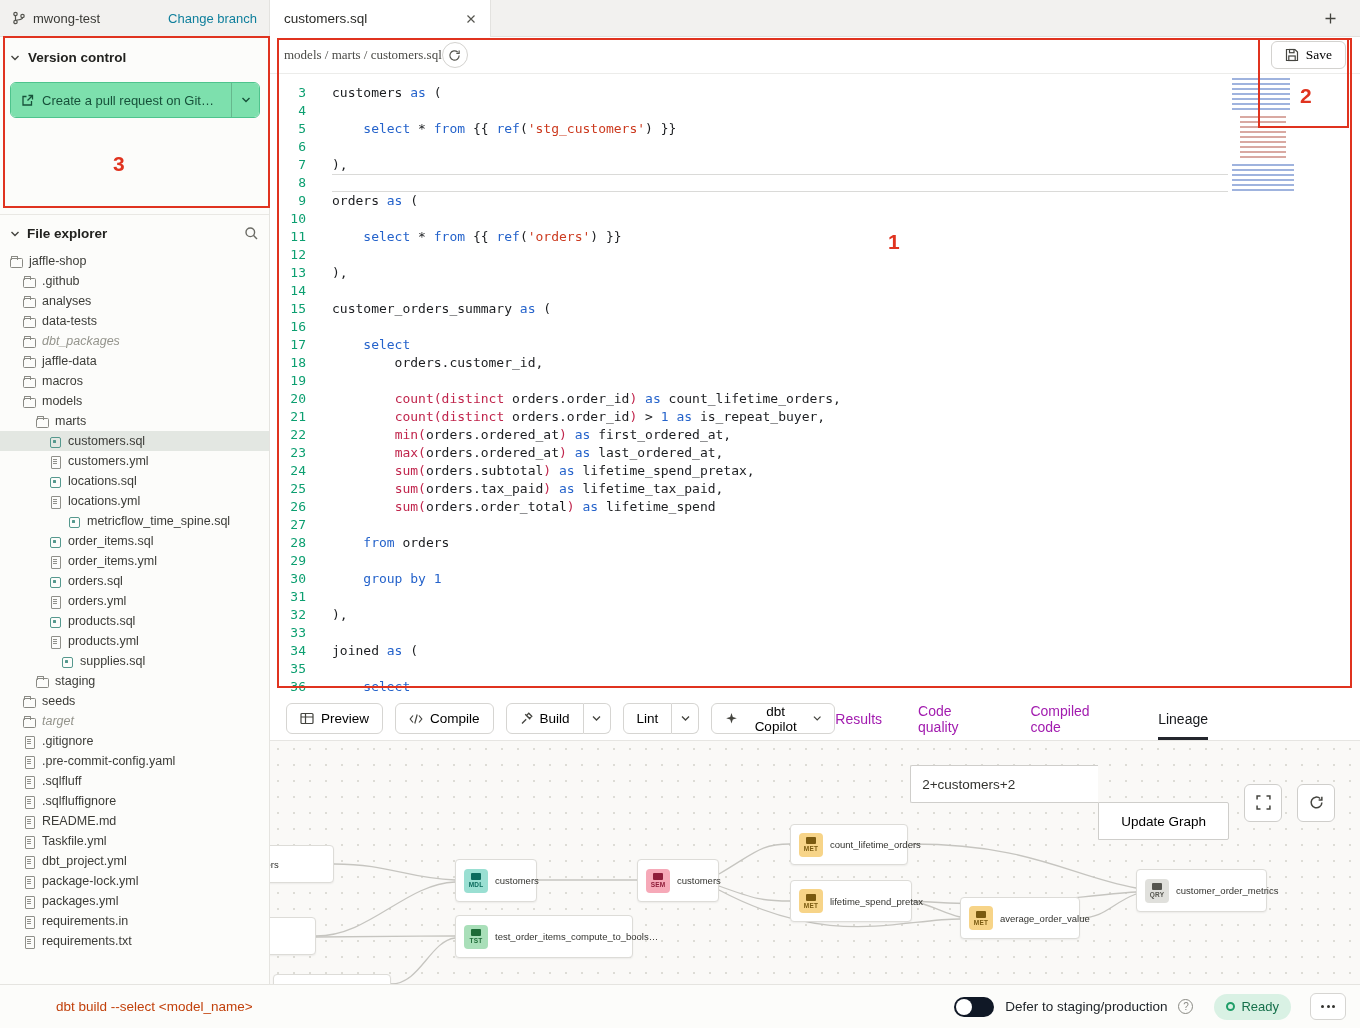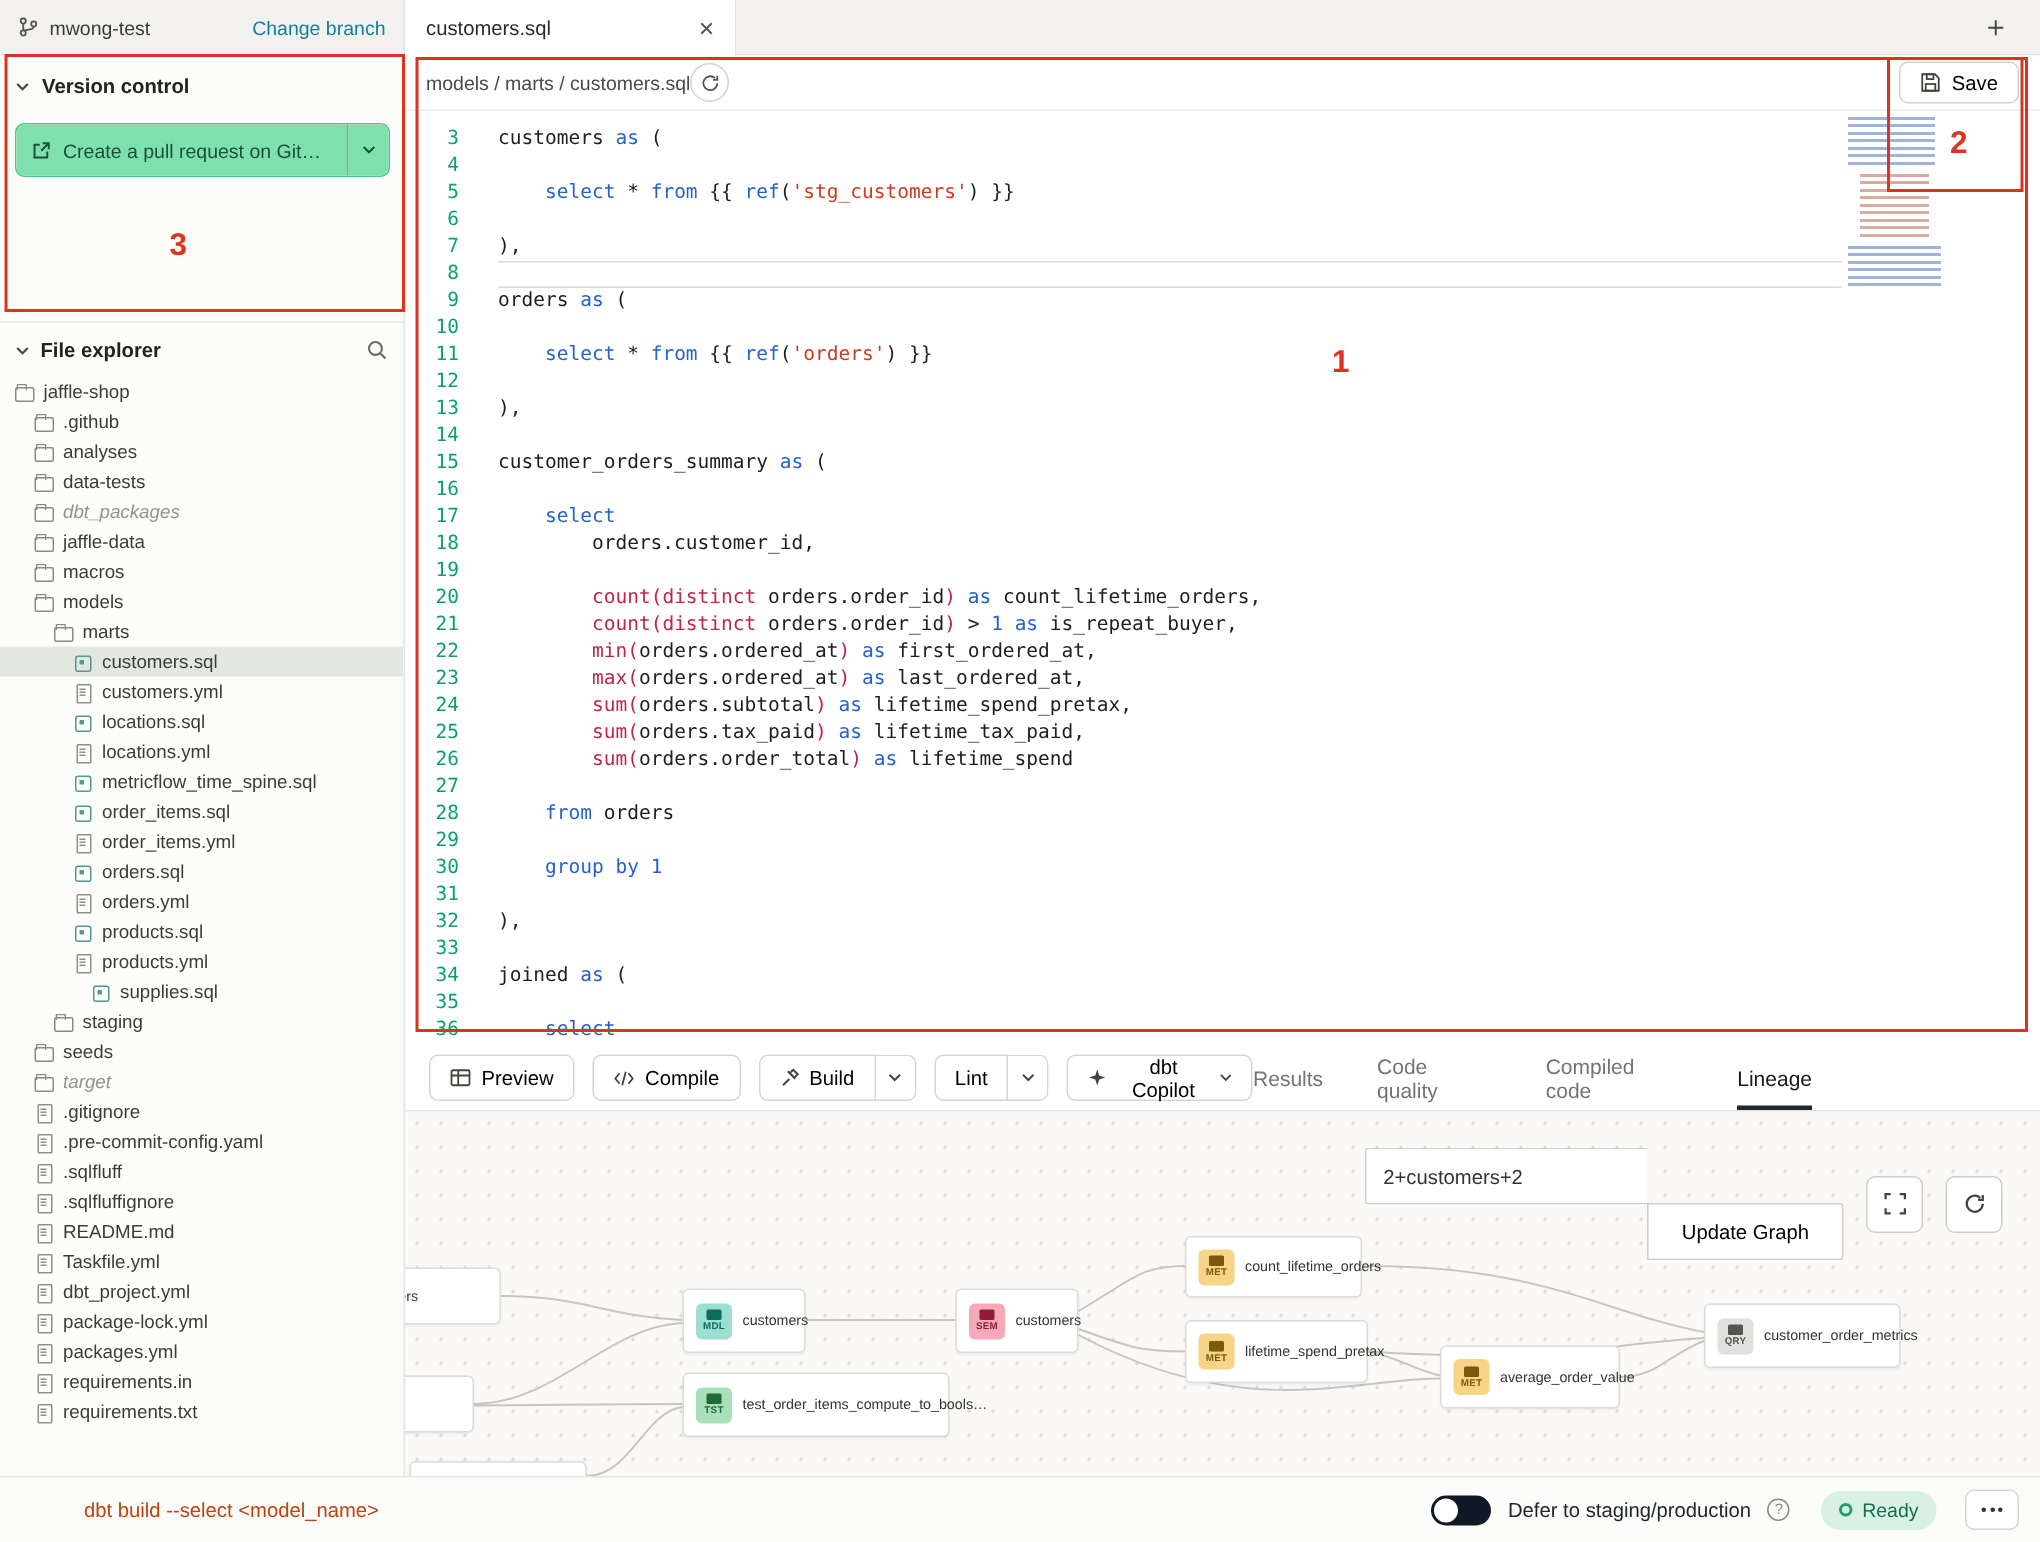--- a/index.html
+++ b/index.html
@@ -38,21 +38,21 @@
   .fe-label { white-space:nowrap; }
   .fico { width:13px; height:13px; position:relative; flex:none; }
   .fico.folder::before { content:""; position:absolute; left:0; top:3px; width:11px; height:8px; border:1px solid #8a8a84; border-radius:1.5px; }
   .fico.folder::after { content:""; position:absolute; left:1px; top:1px; width:5px; height:3px; border:1px solid #8a8a84; border-bottom:none; border-radius:1px 1px 0 0; }
   .fico.file::before { content:""; position:absolute; left:2px; top:1px; width:8px; height:11px; border:1px solid #90908a; border-radius:1px; }
   .fico.file::after { content:""; position:absolute; left:4px; top:4px; width:4px; height:1px; background:#90908a; box-shadow:0 2px 0 #90908a, 0 4px 0 #90908a; }
   .fico.model::before { content:""; position:absolute; left:1px; top:2px; width:9px; height:9px; border:1px solid #55988d; border-radius:2px; }
   .fico.model::after { content:""; position:absolute; left:4px; top:5px; width:3px; height:3px; background:#55988d; border-radius:0.5px; }
 
   
-  .editor-topbar { position:absolute; left:270px; top:37px; right:0; height:37px; background:#fff; border-bottom:1px solid #ececea; display:flex; align-items:center; padding:0 14px; gap:0; }
+  .editor-topbar { position:absolute; left:270px; top:37px; right:0; height:37px; background:#fff; border-bottom:1px solid #ececea; display:flex; align-items:center; padding:0 14px; gap:0;font-family:Liberation Serif, serif; }
   .breadcrumb { font-size:13px; color:#4a4a46; }
   .circle-btn { width:26px; height:26px; border-radius:50%; border:1px solid #d3d2cf; background:#fff; display:flex; align-items:center; justify-content:center; cursor:pointer; }
   .save-btn { margin-left:auto; height:28px; border:1px solid #d3d2cf; border-radius:6px; background:#fff; display:flex; align-items:center; gap:7px; padding:0 13px; font-size:13.5px; color:#26262
 
 3; font-family:inherit; cursor:pointer; }
   .code-area { position:absolute; left:270px; top:74px; right:0; height:623px; background:#fff; font-family:"DejaVu Sans Mono","Liberation Mono",monospace; font-size:13px; overflow:hidden; }
   #code-lines { padding-top:10px; }
   .cl { height:18px; line-height:18px; display:flex; white-space:pre; }
   .ln { width:36px; text-align:right; color:#0c9f70; flex:none; user-select:none; }
   .lc { padding-left:26px; color:#1c1e21; }
@@ -71,21 +71,21 @@
   
   .cmdbar { position:absolute; left:270px; top:697px; right:0; height:43px; background:#fff; display:flex; align-items:stretch; padding-left:16px; }
   .cmd-buttons { display:flex; align-items:center; gap:12px; }
   .btn { height:31px; border:1px solid #d6d5d2; border-radius:6px; background:#fff; display:inline-flex; align-items:center; gap:7px; padding:0 13px; font-size:13.5px; color:#26262
 
 3; font-family:inherit; cursor:pointer; }
   .split { display:flex; }
   .split .btn.main { border-radius:6px 0 0 6px; }
   .split .btn.chev { border-radius:0 6px 6px 0; border-left:none; width:27px; padding:0; justify-content:center; }
   #panel-tabs { margin-left:auto; margin-right:152px; display:flex; gap:36px; }
-  .ptab { display:flex; align-items:center; font-size:14px; color:#737373; cursor:pointer; border-bottom:3px solid transparent; padding-top:3px; }
+  .ptab { display:flex; align-items:center; font-size:14px; color:#a21caf; cursor:pointer; border-bottom:3px solid transparent; padding-top:3px; }
   .ptab.active { color:#16181c; border-bottom-color:#23262d; font-weight:500; }
 
   
   .lineage { position:absolute; left:270px; top:740px; width:1090px; height:244px; background:#faf9f7; border-top:1px solid #e6e5e2; overflow:hidden;
              background-image:radial-gradient(#dddcd6 1px, transparent 1.2px); background-size:16px 16px; }
   .lineage svg.edges { position:absolute; left:0; top:0; }
   .lnode { position:absolute; background:#fff; border:1px solid #dddcd8; border-radius:4px; box-shadow:0 1px 2px rgba(0,0,0,0.06); display:flex; align-items:center; gap:7px; padding:0 8px; font-size:9.5px; color:#33332f; }
   .badge { width:24px; height:24px; border-radius:4px; flex:none; display:flex; flex-direction:column; align-items:center; justify-content:center; }
   .badge .bg { width:10px; height:7px; border-radius:1px; margin-bottom:1px; }
   .badge .bt { font-size:6.5px; font-weight:bold; letter-spacing:0.2px; }
@@ -252,21 +252,21 @@
             <span class="fe-label">customers.yml</span>
           </div>
           <div class="fe-row" style="padding-left: 49px;">
             <span class="fico model"></span>
             <span class="fe-label">locations.sql</span>
           </div>
           <div class="fe-row" style="padding-left: 49px;">
             <span class="fico file"></span>
             <span class="fe-label">locations.yml</span>
           </div>
-          <div class="fe-row" style="padding-left: 49px;">
+          <div class="fe-row" style="padding-left: 68px;">
             <span class="fico model"></span>
             <span class="fe-label">metricflow_time_spine.sql</span>
           </div>
           <div class="fe-row" style="padding-left: 49px;">
             <span class="fico model"></span>
             <span class="fe-label">order_items.sql</span>
           </div>
           <div class="fe-row" style="padding-left: 49px;">
             <span class="fico file"></span>
             <span class="fe-label">order_items.yml</span>

